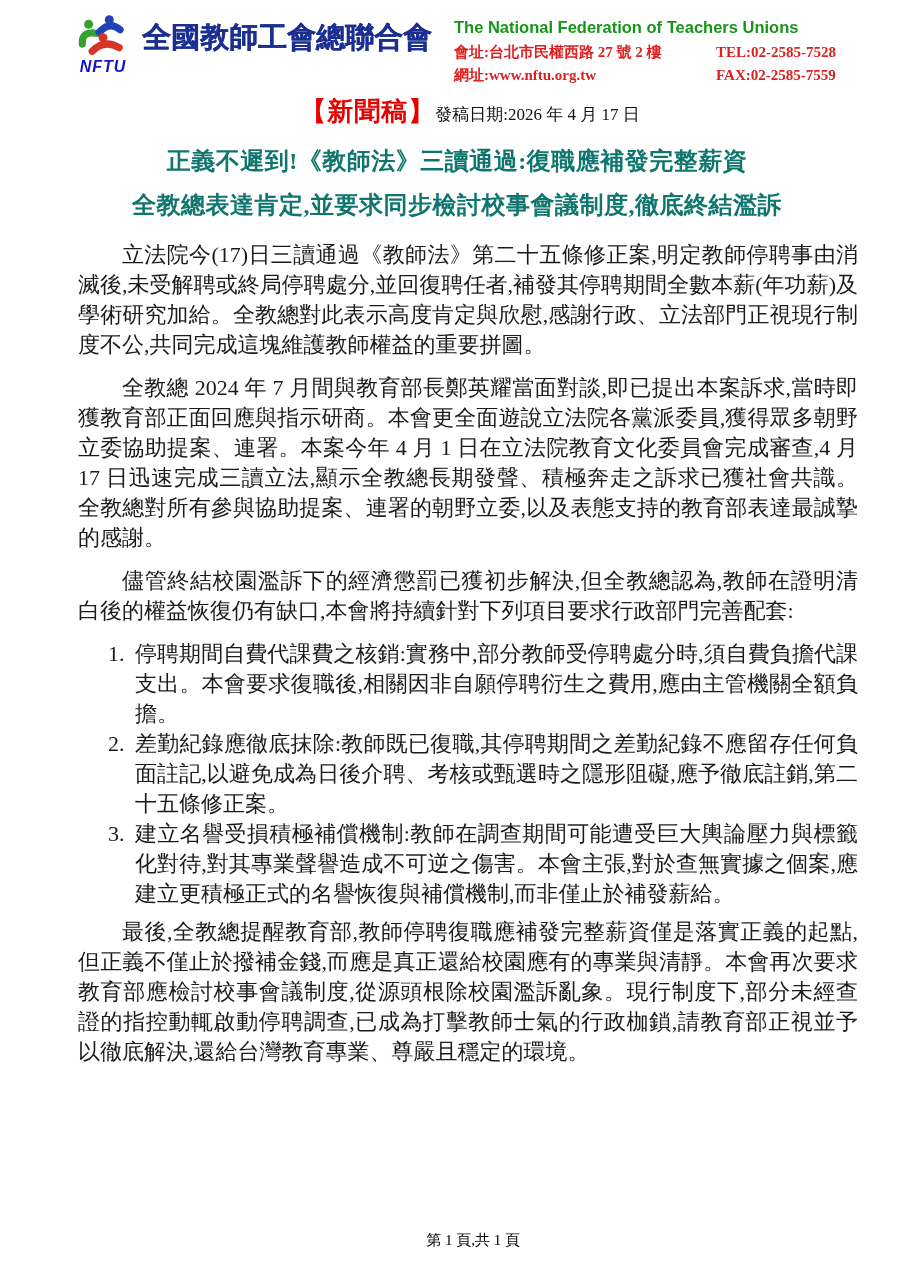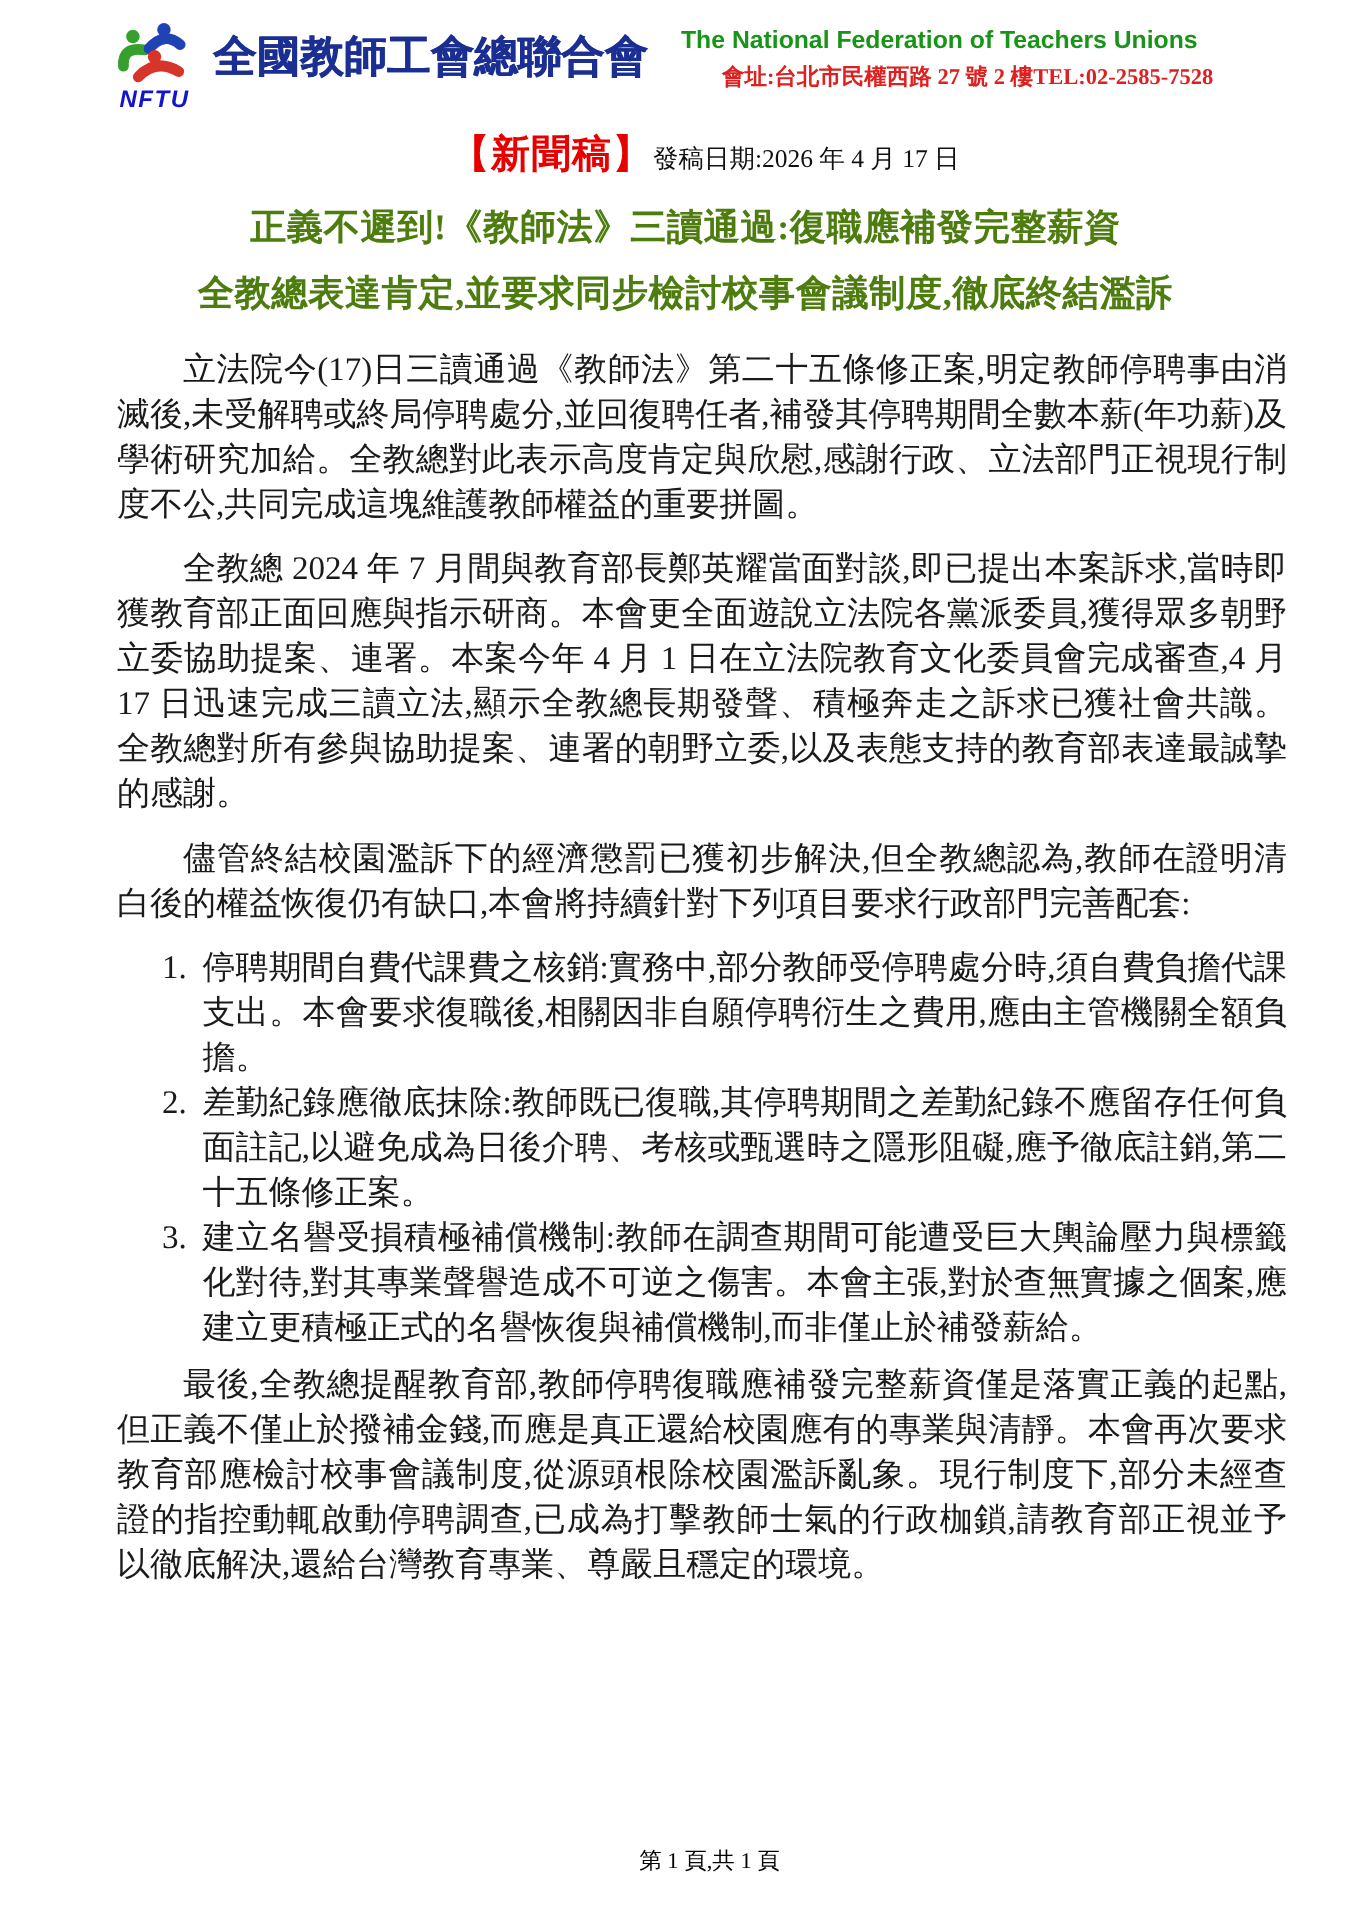--- a/index.html
+++ b/index.html
@@ -28,35 +28,35 @@
     margin:4px 0 0 10px; letter-spacing:0px; white-space:nowrap;
     text-shadow:0.5px 0 0 #1b2f93;
   }
   .contact-block { width:402px; padding-top:4px; }
   .org-en {
     font-family:"Liberation Sans","DejaVu Sans",sans-serif;
     font-weight:bold; font-size:16.5px; color:#189418; line-height:1.2;
     white-space:nowrap;
   }
   .contact-row {
-    display:flex; justify-content:center;
+    display:flex; justify-content:space-between;
     font-size:15px; color:#dd2020; font-weight:bold; margin-top:5px;
     line-height:1.2;
   }
   .contact-right { width:140px; }
   
   .meta-row {
     display:flex; justify-content:center; align-items:flex-end;
     padding:10px 58px 0 84px;
   }
   .doc-type { font-size:26px; font-weight:bold; color:#e80000; letter-spacing:1px; }
   .issue-date { font-size:17px; color:#111; padding-bottom:3px; }
   
   .title-line {
-    text-align:center; font-size:24px; font-weight:bold; color:#4d7c0f;
+    text-align:center; font-size:24px; font-weight:bold; color:#0f766e;
     letter-spacing:0.5px; line-height:1.35;
   }
   .title-line.first { margin-top:16px; }
   .title-line.second { margin-top:12px; }
   
   .doc-body {
     padding:18px 56px 0 78px;
     font-size:22px; line-height:30px;
     text-align:justify; text-justify:inter-ideograph;
   }
@@ -96,20 +96,24 @@
         <div class="logo-acronym">NFTU</div>
       </div>
       <div class="org-zh">全國教師工會總聯合會</div>
     </div>
     <div class="contact-block">
       <div class="org-en">The National Federation of Teachers Unions</div>
       <div class="contact-row">
         <span>會址:台北市民權西路 27 號 2 樓</span>
         <span class="contact-right">TEL:02-2585-7528</span>
       </div>
+      <div class="contact-row">
+        <span>網址:www.nftu.org.tw</span>
+        <span class="contact-right">FAX:02-2585-7559</span>
+      </div>
     </div>
   </header>
 
   <div class="meta-row">
     <div class="doc-type">【新聞稿】</div>
     <div class="issue-date">發稿日期:2026 年 4 月 17 日</div>
   </div>
 
   <div class="title-line first">正義不遲到!《教師法》三讀通過:復職應補發完整薪資</div>
   <div class="title-line second">全教總表達肯定,並要求同步檢討校事會議制度,徹底終結濫訴</div>

